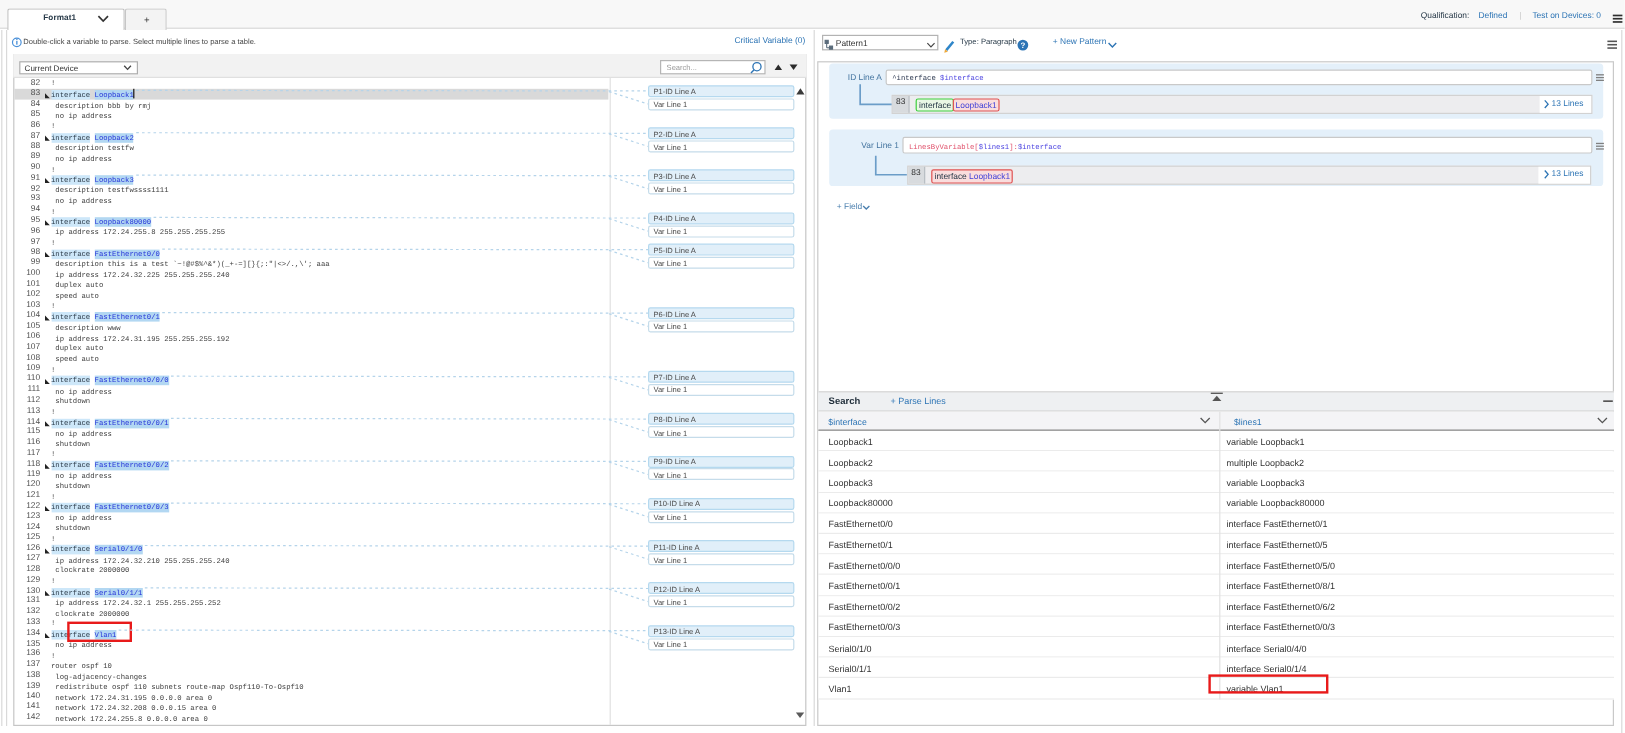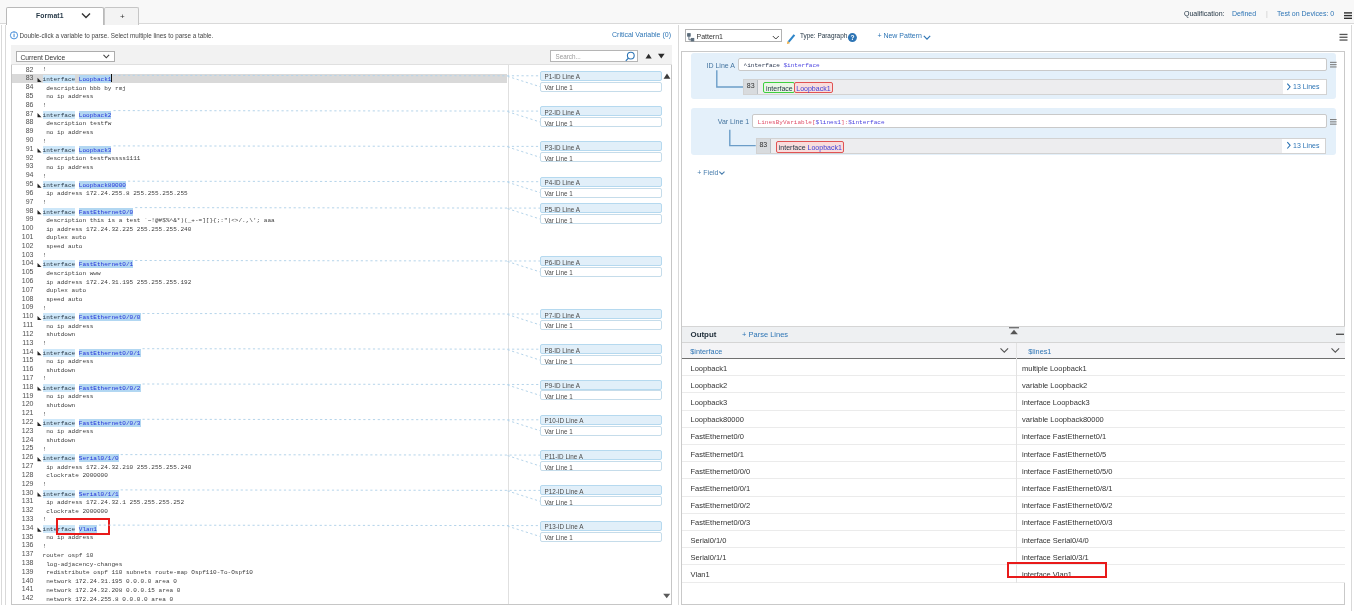--- a/index.html
+++ b/index.html
@@ -260,37 +260,37 @@
 <div class="inputbox" style="left:752px;width:575px;top:114.4px"><span style="color:#e0506a">LinesByVariable[</span><span style="color:#4b43e0">$lines1</span><span style="color:#e0506a">]:</span><span style="color:#4b43e0">$interface</span></div>
 <div class="resrow" style="left:755.7px;top:137.8px;width:570.8px">
     <div class="res83">83</div>
     <div class="tag r" style="left:19.6px">interface <span class="vv">Loopback1</span></div>
     <div class="l13">
       <span>13 Lines</span>
     </div>
   </div>
 <div class="abs" id="fieldlink">+ Field</div>
 <div class="abs" id="outtop"></div>
-<div class="abs" id="outtitle">Output</div>
+<div class="abs" id="outtitle">Search</div>
 <div class="abs" id="parselines">+ Parse Lines</div>
 <div class="abs" id="outhead">
     <span class="h1">$interface</span>
     <span class="h2">$lines1</span>
   </div>
 <div class="orow" style="top:359.00px">
     <span class="oc1">Loopback1</span>
-    <span class="oc2">multiple Loopback1</span>
+    <span class="oc2">variable Loopback1</span>
   </div>
 <div class="orow" style="top:376.20px">
     <span class="oc1">Loopback2</span>
-    <span class="oc2">variable Loopback2</span>
+    <span class="oc2">multiple Loopback2</span>
   </div>
 <div class="orow" style="top:393.40px">
     <span class="oc1">Loopback3</span>
-    <span class="oc2">interface Loopback3</span>
+    <span class="oc2">variable Loopback3</span>
   </div>
 <div class="orow" style="top:410.60px">
     <span class="oc1">Loopback80000</span>
     <span class="oc2">variable Loopback80000</span>
   </div>
 <div class="orow" style="top:427.80px">
     <span class="oc1">FastEthernet0/0</span>
     <span class="oc2">interface FastEthernet0/1</span>
   </div>
 <div class="orow" style="top:445.00px">
@@ -312,25 +312,25 @@
 <div class="orow" style="top:513.80px">
     <span class="oc1">FastEthernet0/0/3</span>
     <span class="oc2">interface FastEthernet0/0/3</span>
   </div>
 <div class="orow" style="top:531.00px">
     <span class="oc1">Serial0/1/0</span>
     <span class="oc2">interface Serial0/4/0</span>
   </div>
 <div class="orow" style="top:548.20px">
     <span class="oc1">Serial0/1/1</span>
-    <span class="oc2">interface Serial0/3/1</span>
+    <span class="oc2">interface Serial0/1/4</span>
   </div>
 <div class="orow" style="top:565.40px">
     <span class="oc1">Vlan1</span>
-    <span class="oc2">interface Vlan1</span>
+    <span class="oc2">variable Vlan1</span>
   </div>
 <div class="abs" id="coldiv"></div>
 <div class="abs" id="redbox2"></div>
 <svg width="1354" height="611" style="position:absolute;left:0;top:0;pointer-events:none">
 <polygon points="37.5,77.7 37.5,81.9 41.5,81.9" fill="#222"></polygon>
 <polygon points="37.5,113.0 37.5,117.2 41.5,117.2" fill="#222"></polygon>
 <polygon points="37.5,148.3 37.5,152.5 41.5,152.5" fill="#222"></polygon>
 <polygon points="37.5,183.6 37.5,187.8 41.5,187.8" fill="#222"></polygon>
 <polygon points="37.5,210.0 37.5,214.2 41.5,214.2" fill="#222"></polygon>
 <polygon points="37.5,262.9 37.5,267.1 41.5,267.1" fill="#222"></polygon>

